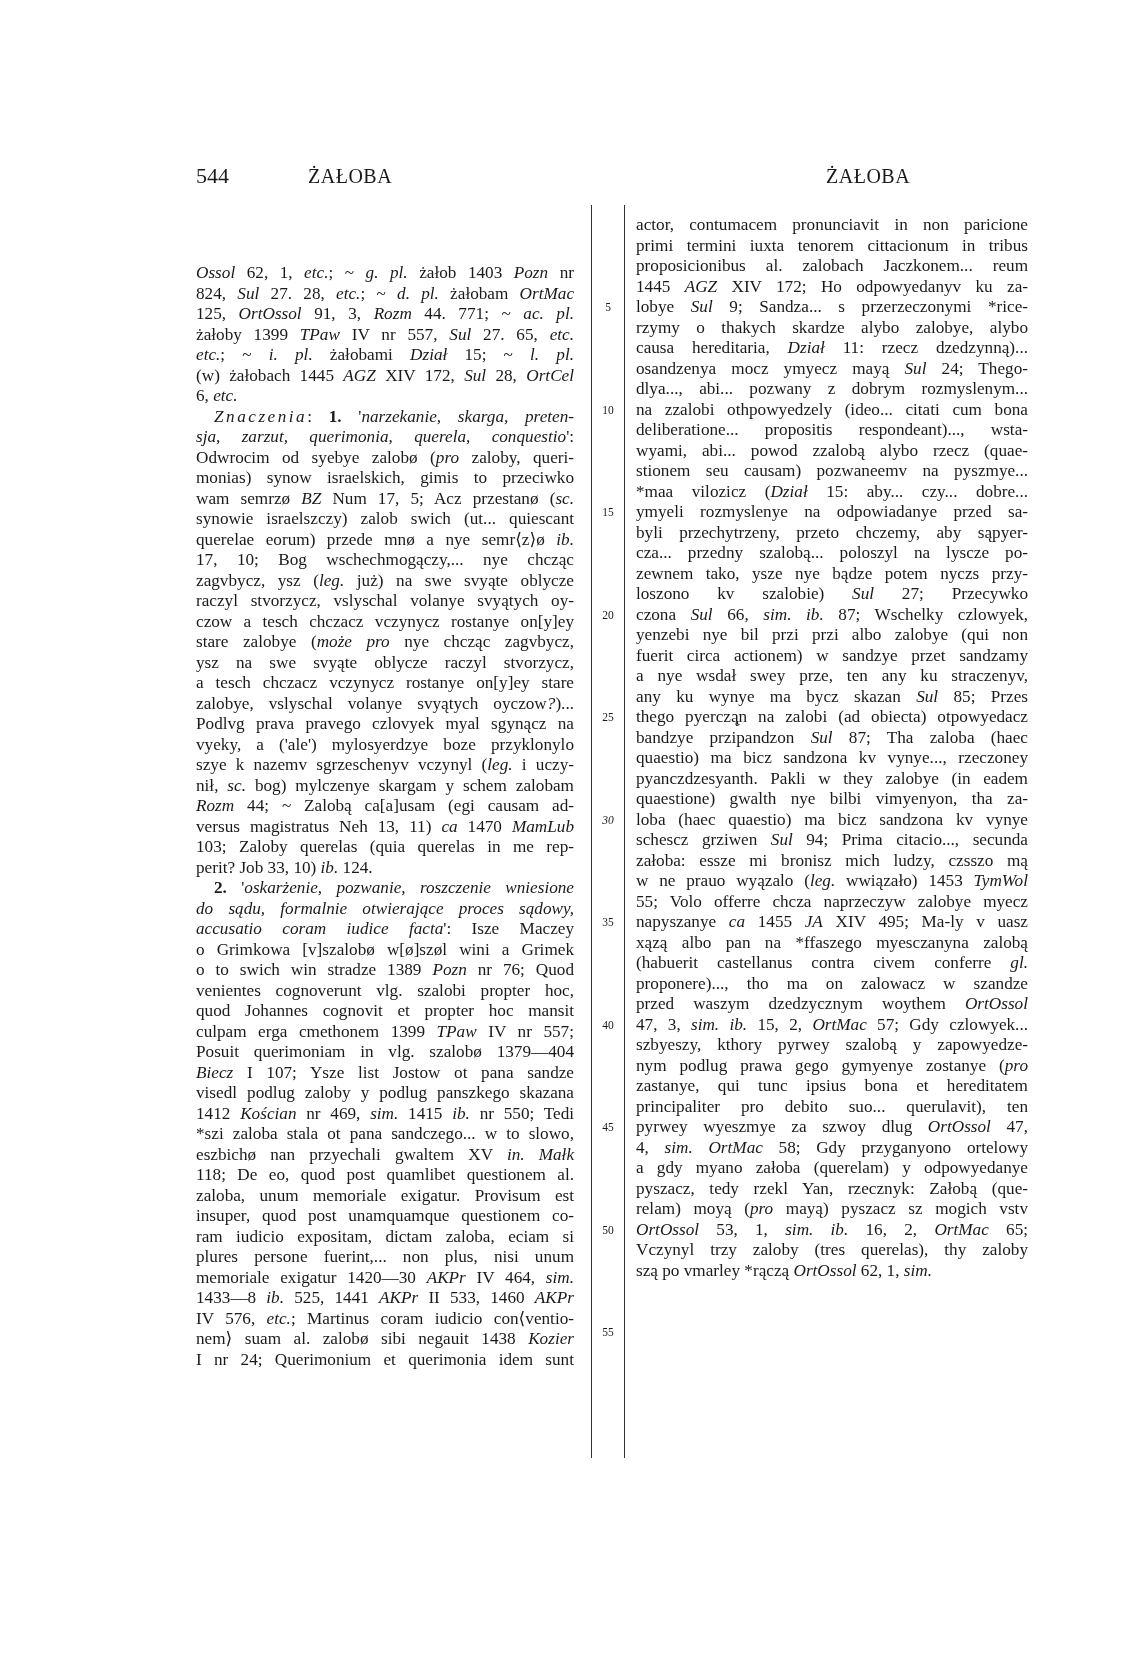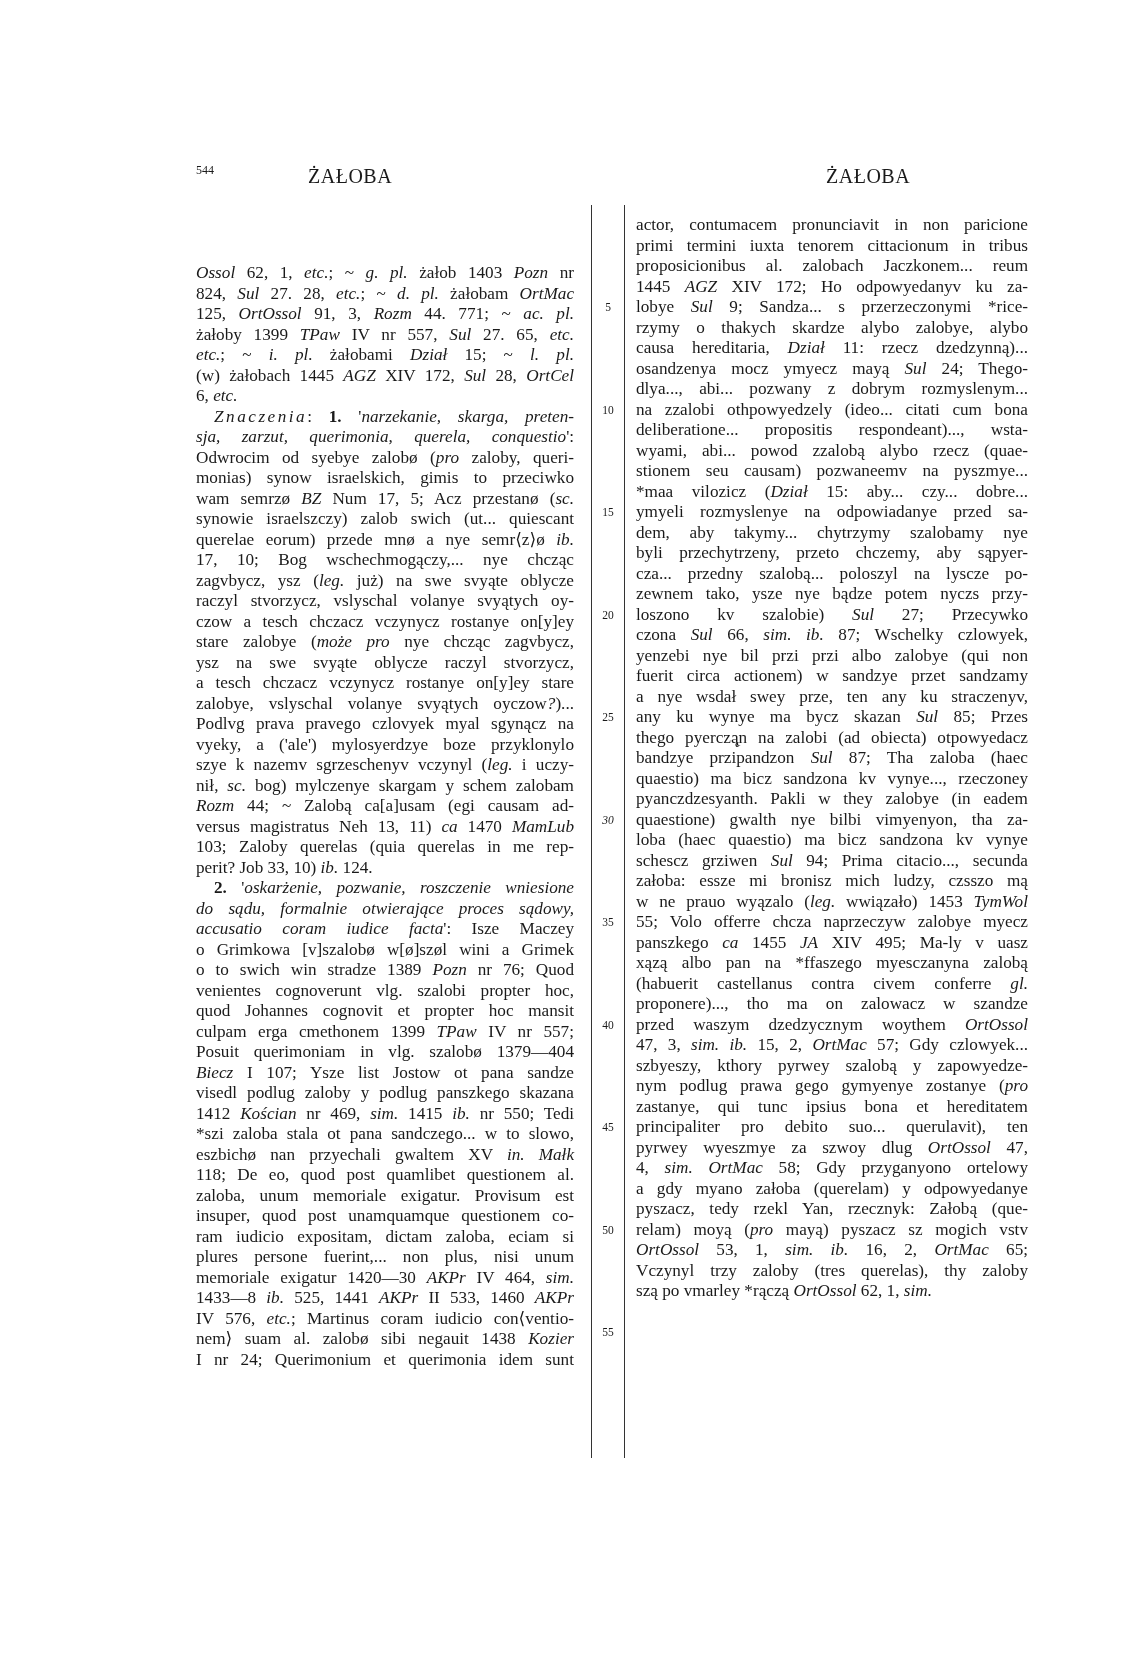--- a/index.html
+++ b/index.html
@@ -1,21 +1,21 @@
 <!DOCTYPE html>
 <html><head>
   <meta charset="utf-8">
   <style>
     html, body { margin: 0; padding: 0; background: #ffffff; }
     body {
       width: 1132px; height: 1673px; position: relative; overflow: hidden;
       font-family: "Liberation Serif", "DejaVu Serif", serif;
       color: #1a1a1a;
     }
-    .page-number { position: absolute; left: 196px; top: 163px; font-size: 12px; }
+    .page-number { position: absolute; left: 196px; top: 163px; font-size: 22px; }
     .running-head { position: absolute; top: 165px; font-size: 20px; letter-spacing: 0.5px; }
     .running-head.left { left: 308px; }
     .running-head.right { left: 826px; }
 
     .column {
       position: absolute; top: 215px; font-size: 17.2px; line-height: 20.5px;
       text-align: justify; hyphens: manual;
     }
     .column.left { left: 196px; width: 378px; margin-top: 48px; }
     .column.right { left: 636px; width: 392px; }
@@ -123,41 +123,40 @@
       <span class="line"><span>rzymy o thakych skardze alybo zalobye, alybo</span></span>
       <span class="line"><span>causa hereditaria, </span><span class="i">Dział</span><span> 11: rzecz dzedzynną)...</span></span>
       <span class="line"><span>osandzenya mocz ymyecz mayą </span><span class="i">Sul</span><span> 24; Thego-</span></span>
       <span class="line"><span>dlya..., abi... pozwany z dobrym rozmyslenym...</span></span>
       <span class="line"><span>na zzalobi othpowyedzely (ideo... citati cum bona</span></span>
       <span class="line"><span>deliberatione... propositis respondeant)..., wsta-</span></span>
       <span class="line"><span>wyami, abi... powod zzalobą alybo rzecz (quae-</span></span>
       <span class="line"><span>stionem seu causam) pozwaneemv na pyszmye...</span></span>
       <span class="line"><span>*maa vilozicz (</span><span class="i">Dział</span><span> 15: aby... czy... dobre...</span></span>
       <span class="line"><span>ymyeli rozmyslenye na odpowiadanye przed sa-</span></span>
-      <span class="line"><span>dem, aby takymy... chytrzymy szalobamy nye</span></span>
       <span class="line"><span>byli przechytrzeny, przeto chczemy, aby sąpyer-</span></span>
       <span class="line"><span>cza... przedny szalobą... poloszyl na lyscze po-</span></span>
       <span class="line"><span>zewnem tako, ysze nye bądze potem nyczs przy-</span></span>
       <span class="line"><span>loszono kv szalobie) </span><span class="i">Sul</span><span> 27; Przecywko</span></span>
       <span class="line"><span>czona </span><span class="i">Sul</span><span> 66, </span><span class="i">sim. ib.</span><span> 87; Wschelky czlowyek,</span></span>
       <span class="line"><span>yenzebi nye bil przi przi albo zalobye (qui non</span></span>
       <span class="line"><span>fuerit circa actionem) w sandzye przet sandzamy</span></span>
       <span class="line"><span>a nye wsdał swey prze, ten any ku straczenyv,</span></span>
       <span class="line"><span>any ku wynye ma bycz skazan </span><span class="i">Sul</span><span> 85; Przes</span></span>
       <span class="line"><span>thego pyerczą̨n na zalobi (ad obiecta) otpowyedacz</span></span>
       <span class="line"><span>bandzye przipandzon </span><span class="i">Sul</span><span> 87; Tha zaloba (haec</span></span>
       <span class="line"><span>quaestio) ma bicz sandzona kv vynye..., rzeczoney</span></span>
       <span class="line"><span>pyanczdzesyanth. Pakli w they zalobye (in eadem</span></span>
       <span class="line"><span>quaestione) gwalth nye bilbi vimyenyon, tha za-</span></span>
       <span class="line"><span>loba (haec quaestio) ma bicz sandzona kv vynye</span></span>
       <span class="line"><span>schescz grziwen </span><span class="i">Sul</span><span> 94; Prima citacio..., secunda</span></span>
       <span class="line"><span>załoba: essze mi bronisz mich ludzy, czsszo mą</span></span>
       <span class="line"><span>w ne prauo wyązalo (</span><span class="i">leg.</span><span> wwiązało) 1453 </span><span class="i">TymWol</span></span>
       <span class="line"><span>55; Volo offerre chcza naprzeczyw zalobye myecz</span></span>
-      <span class="line"><span>panszkego </span><span class="i">ca</span><span> 1455 </span><span class="i">JA</span><span> XIV 495; Ma-ly v uasz</span></span>
+      <span class="line"><span>napyszanye </span><span class="i">ca</span><span> 1455 </span><span class="i">JA</span><span> XIV 495; Ma-ly v uasz</span></span>
       <span class="line"><span>xązą albo pan na *ffaszego myesczanyna zalobą</span></span>
       <span class="line"><span>(habuerit castellanus contra civem conferre </span><span class="i">gl.</span></span>
       <span class="line"><span>proponere)..., tho ma on zalowacz w szandze</span></span>
       <span class="line"><span>przed waszym dzedzycznym woythem </span><span class="i">OrtOssol</span></span>
       <span class="line"><span>47, 3, </span><span class="i">sim. ib.</span><span> 15, 2, </span><span class="i">OrtMac</span><span> 57; Gdy czlowyek...</span></span>
       <span class="line"><span>szbyeszy, kthory pyrwey szalobą y zapowyedze-</span></span>
       <span class="line"><span>nym podlug prawa gego gymyenye zostanye (</span><span class="i">pro</span></span>
       <span class="line"><span>zastanye, qui tunc ipsius bona et hereditatem</span></span>
       <span class="line"><span>principaliter pro debito suo... querulavit), ten</span></span>
       <span class="line"><span>pyrwey wyeszmye za szwoy dlug </span><span class="i">OrtOssol</span><span> 47,</span></span>

